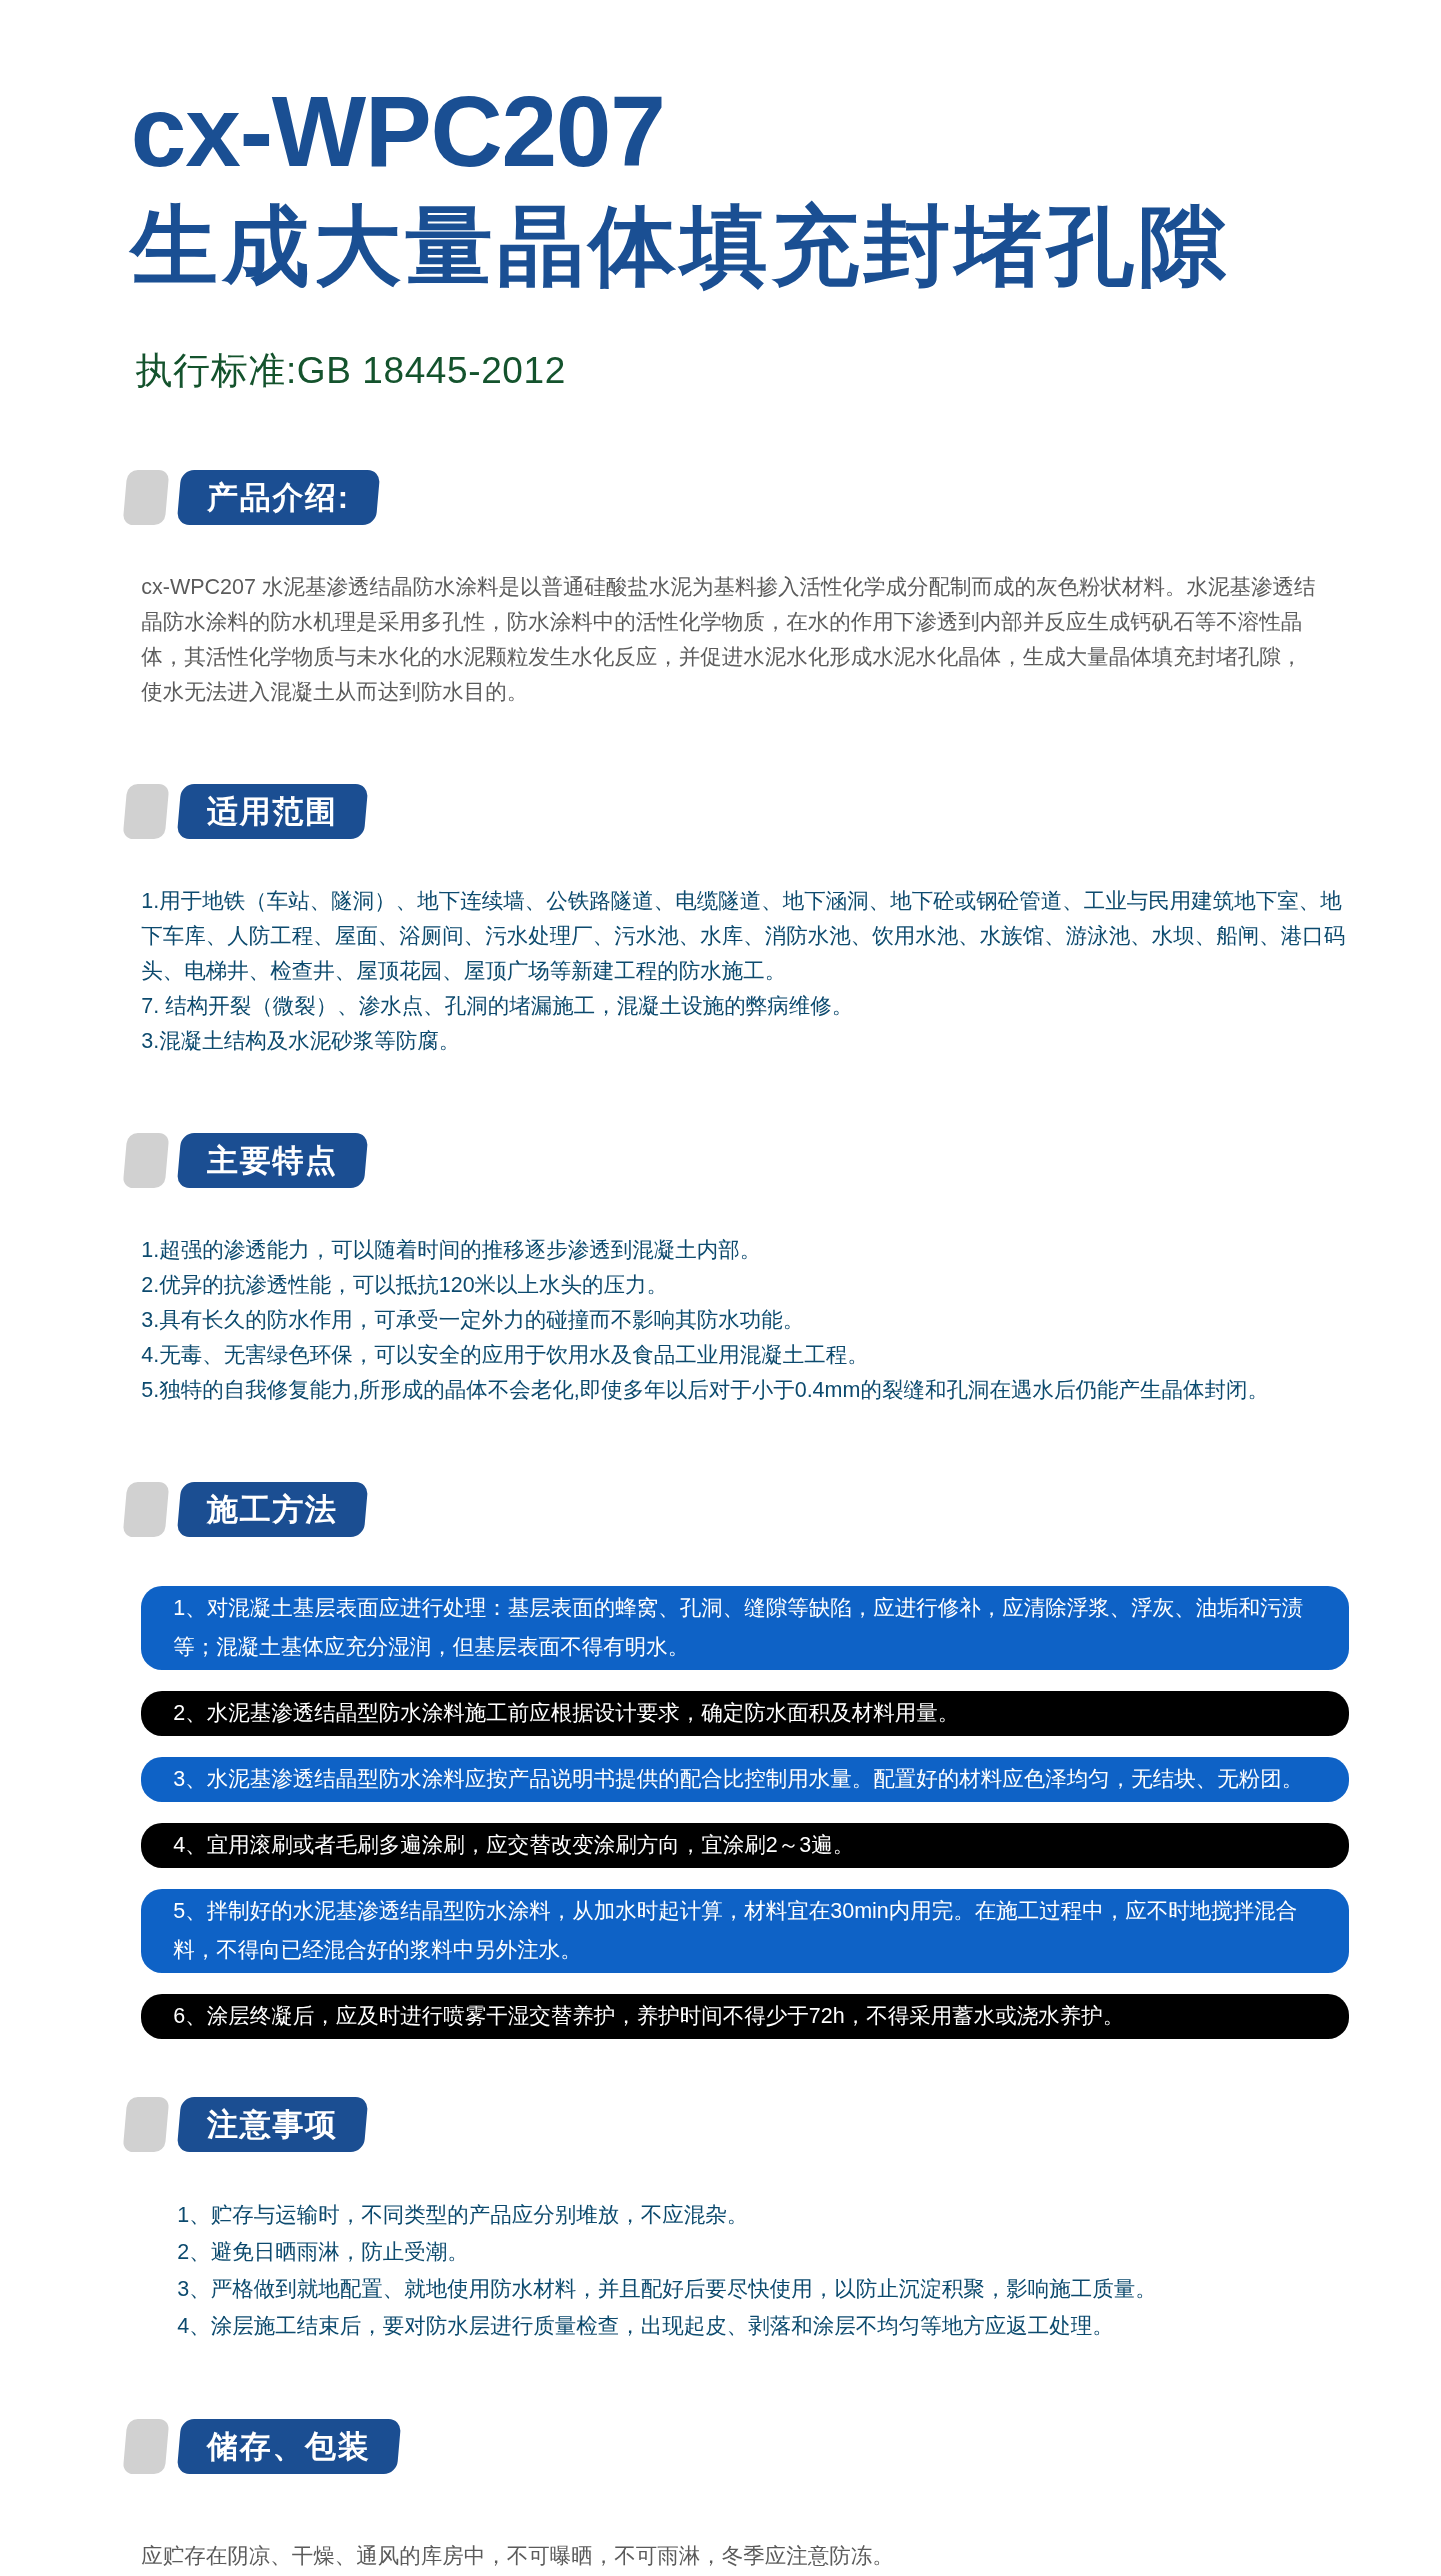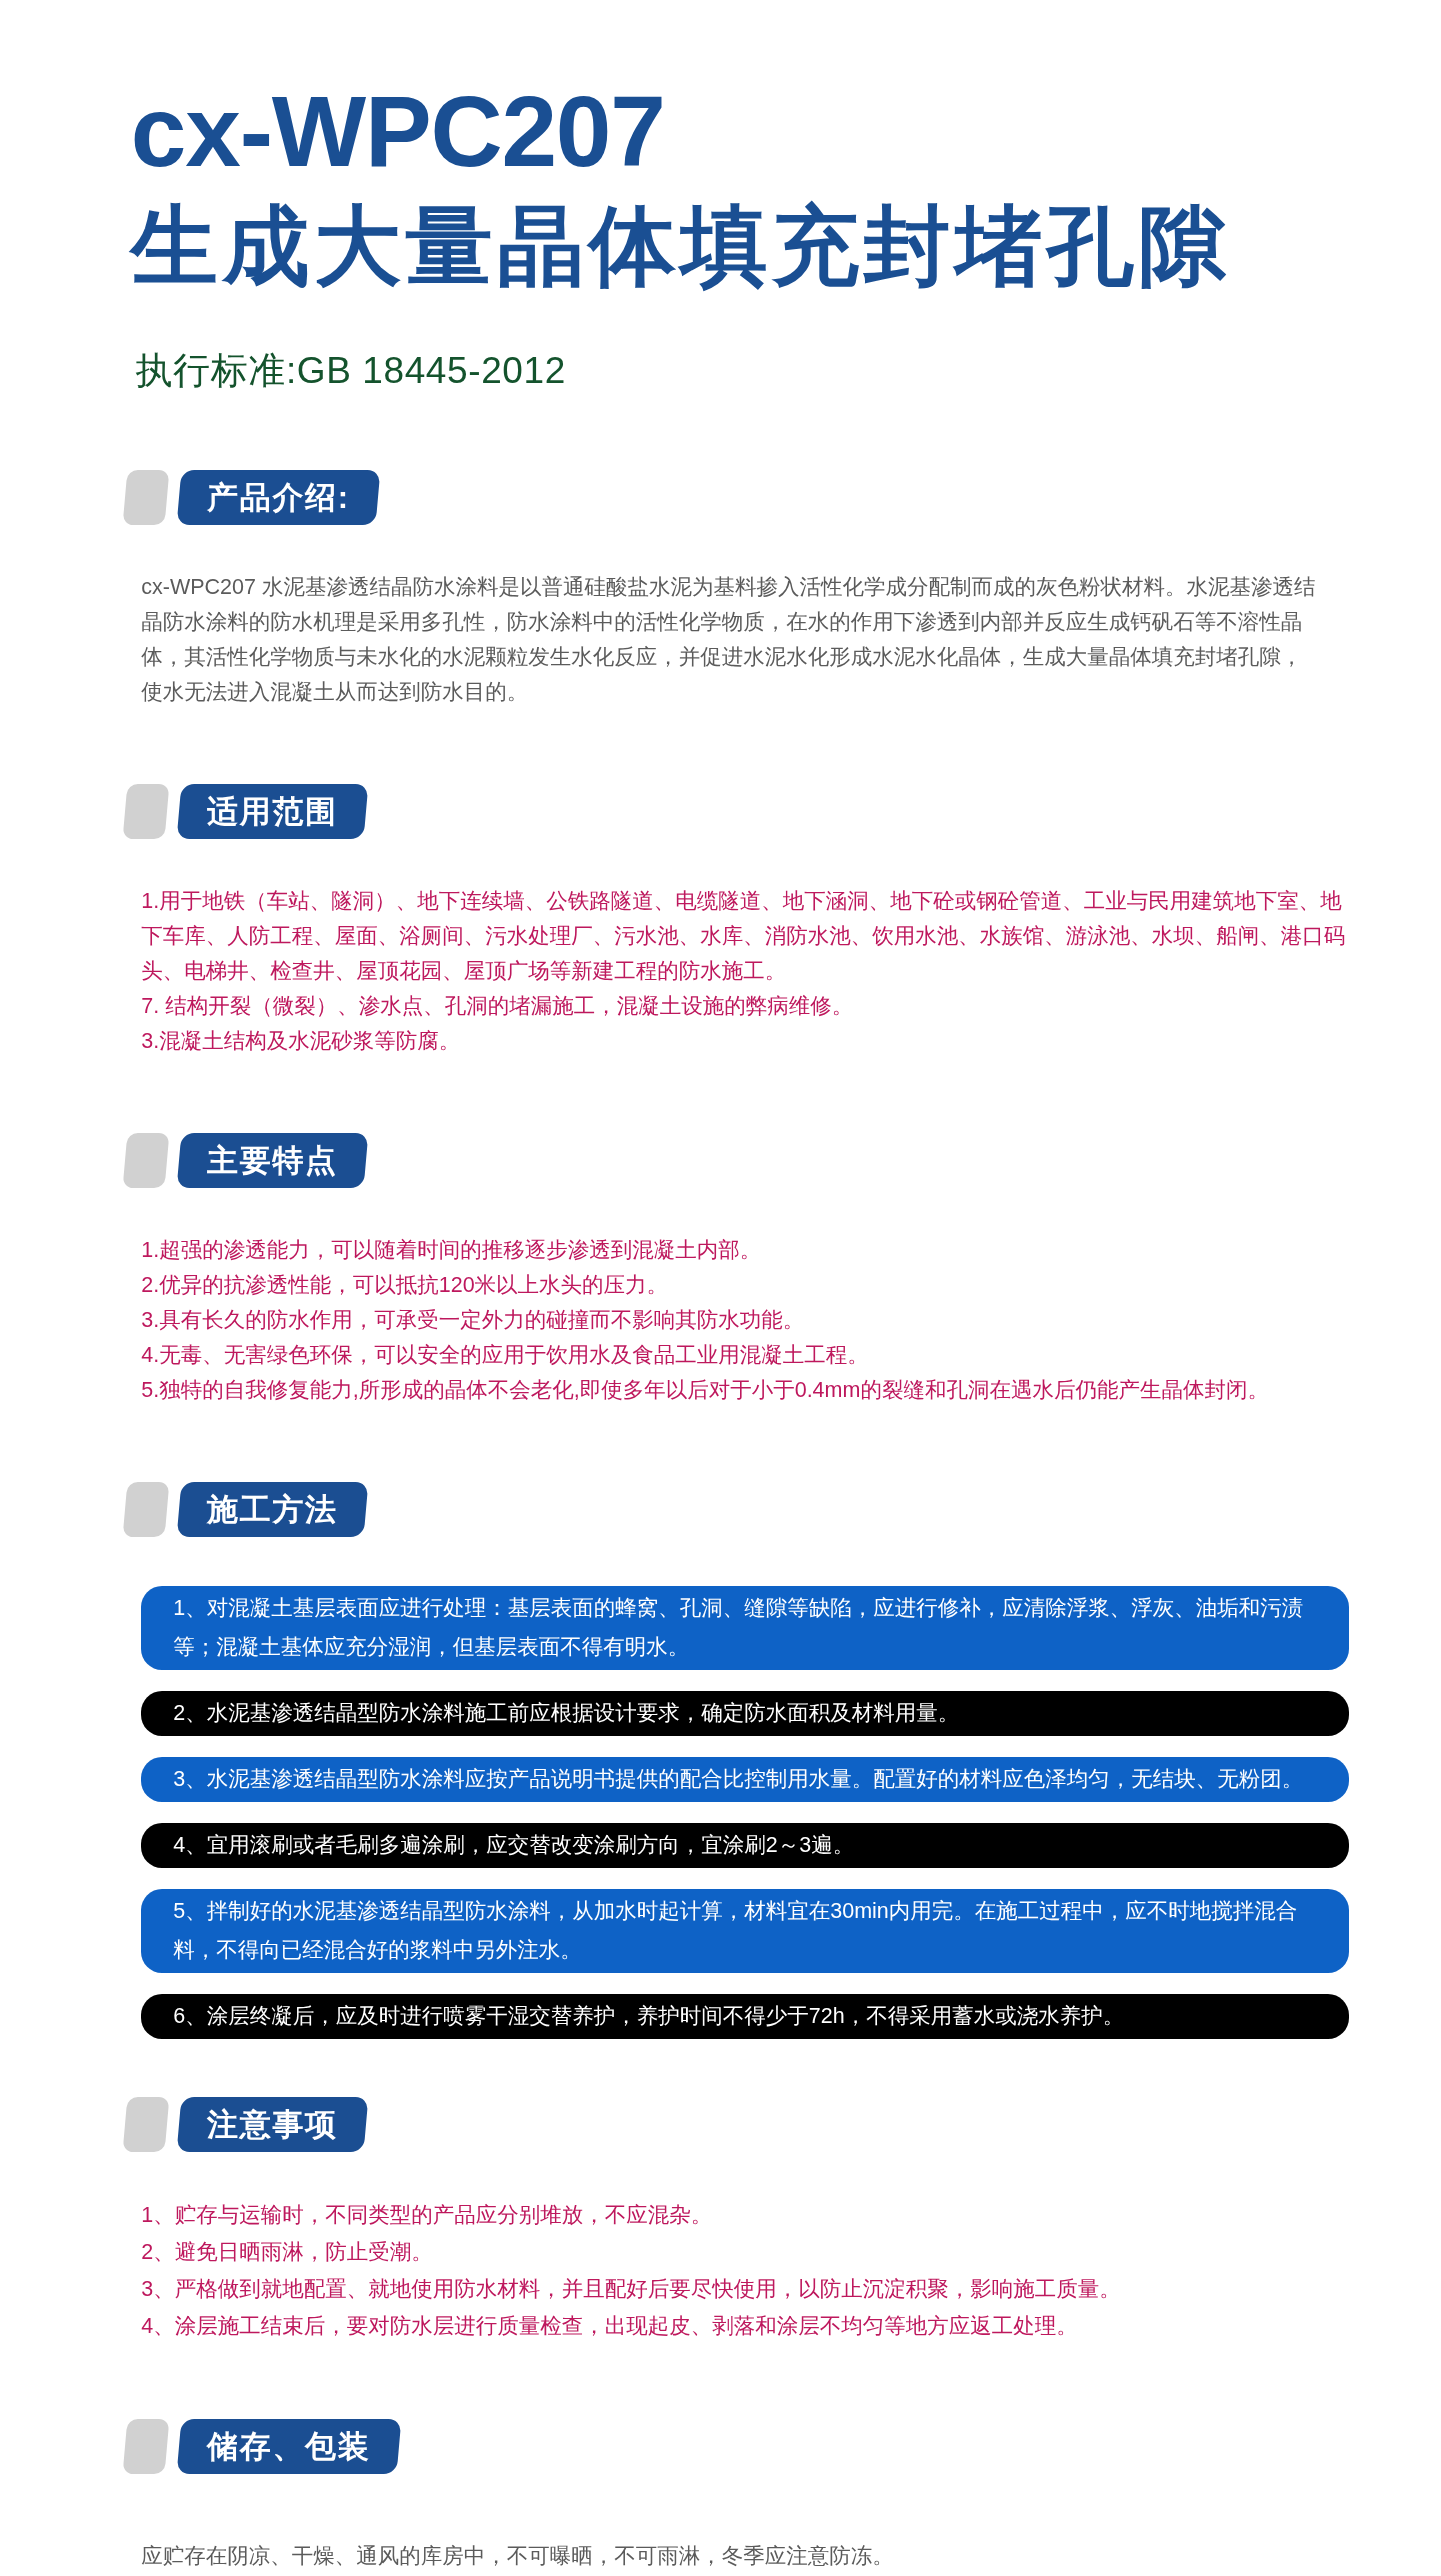--- a/index.html
+++ b/index.html
@@ -63,22 +63,22 @@
 
   
   .body-text {
     font-size: 21.5px;
     line-height: 35px;
     color: #5b5b5b;
     margin: 45px 0 0 16.3px;
     width: 1179px;
   }
   .list { margin: 45px 0 0 16.3px; width: 1208px; }
-  .list p { margin: 0; font-size: 21.5px; line-height: 35px; color: #be185d; }
-  .notes-list p { line-height: 37px; }
+  .list p { margin: 0; font-size: 21.5px; line-height: 35px; color: #0c4a6e; }
+  .notes-list p { line-height: 37px; margin-left: 36px; }
 
   
   .steps { margin: 49px 0 0 16.3px; width: 1208px; }
   .step {
     box-sizing: border-box;
     width: 100%;
     border-radius: 21px;
     color: #ffffff;
     font-size: 21.5px;
     line-height: 39px;

